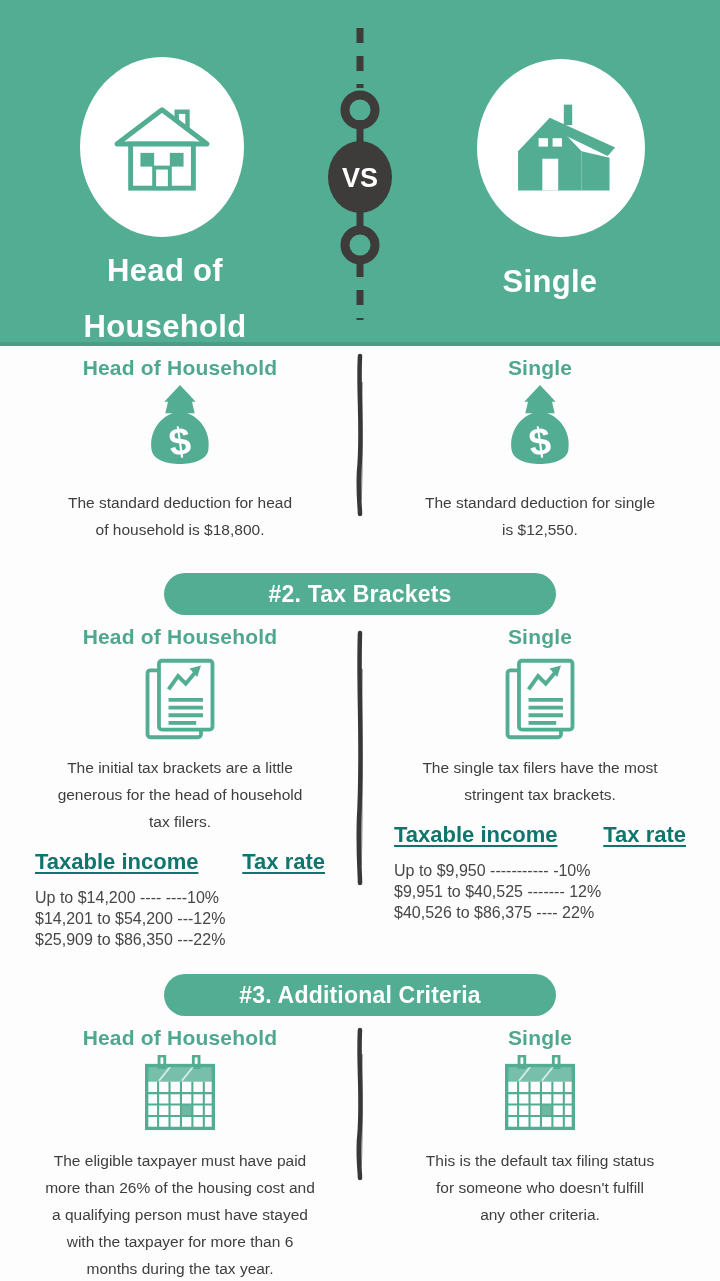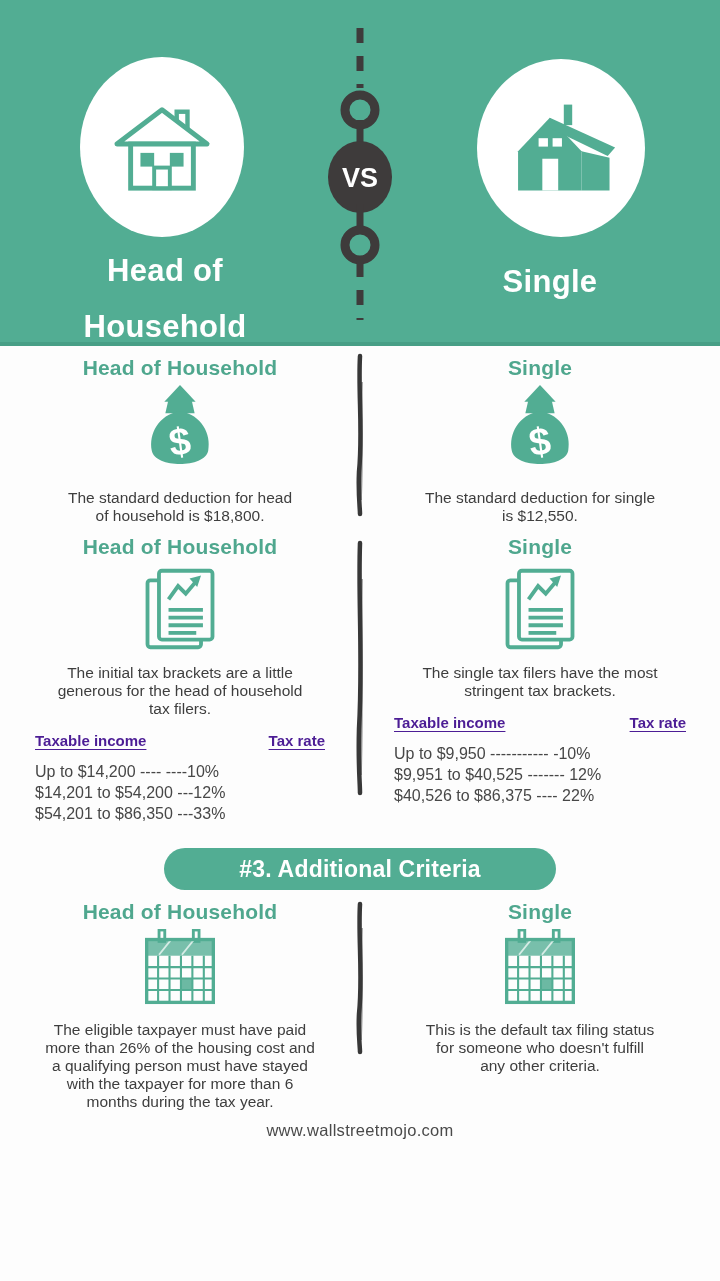--- a/index.html
+++ b/index.html
@@ -29,32 +29,32 @@
           border-radius:21px; display:flex; align-items:center; justify-content:center;
           color:#fff; font-size:23px; font-weight:bold; letter-spacing:0.2px; }
   .sec1 .pill { margin-top:20px; }
   .sec2 .pill { margin-top:30px; }
   .sec3 .pill { margin-top:24px; }
 
   .cols { position:relative; display:flex; padding-top:10px; }
   .col { width:50%; text-align:center; }
   .col-head { color:#4fa78e; font-size:21px; font-weight:bold; letter-spacing:0.2px; }
   .col-icon { margin-top:5px; }
-  .body-text { margin-top:6px; font-size:15.5px; line-height:18px;
+  .body-text { margin-top:6px; font-size:15.5px; line-height:27px;
                color:#3e3e3e; white-space:pre-line; }
 
   .divider { position:absolute; left:calc(50% - 6px); width:12px; }
   .d1 { top:6px; }  .d2 { top:14px; }  .d3 { top:10px; }
 
   
   .bracket-table { margin:14px auto 0; text-align:left; }
   .bt-left  { width:290px; }
   .bt-right { width:292px; }
-  .bt-head { display:flex; justify-content:space-between; font-size:15px;
-             font-weight:bold; color:#4c1d95; }
+  .bt-head { display:flex; justify-content:space-between; font-size:22px;
+             font-weight:bold; color:#0f766e; }
   .bt-head span { text-decoration:underline; text-underline-offset:3px; }
   .bt-rows { margin-top:12px; font-size:16px; line-height:21px; color:#474747; }
 
   
   .footer { margin-top:10px; text-align:center; font-size:16.5px;
             color:#4a4a4a; letter-spacing:0.3px; }
 </style>
 </head>
 <body>
 
@@ -135,20 +135,21 @@
             <text x="35" y="67" text-anchor="middle" font-size="37" font-weight="bold" fill="#ffffff" transform="rotate(-8 35 55)">$</text>
           </svg>
         </div>
         <p class="body-text">The standard deduction for single
 is $12,550.</p>
       </div>
     </div>
   </section>
 
   <section class="sec2">
+    <div class="pill">#2. Tax Brackets</div>
 
     <div class="cols">
       <svg class="divider d2" height="258" viewBox="0 0 12 258">
         <path d="M6 4 C4 60 9 120 5 190 C4 225 6 244 6 254" stroke="#383838" stroke-width="4.5" fill="none" stroke-linecap="round"></path>
         <path d="M8 40 C7 110 9 170 7 236" stroke="#383838" stroke-width="1.6" fill="none" opacity="0.55"></path>
       </svg>
 
       <div class="col">
         <h3 class="col-head">Head of Household</h3>
         <div class="col-icon">
@@ -168,21 +169,21 @@
 tax filers.</p>
 
         <div class="bracket-table bt-left">
           <div class="bt-head">
             <span>Taxable income</span>
             <span>Tax rate</span>
           </div>
           <div class="bt-rows">
             <div>Up to $14,200 ---- ----10%</div>
             <div>$14,201 to $54,200 ---12%</div>
-            <div>$54,201 to $86,350 ---33%</div>
+            <div>$25,909 to $86,350 ---22%</div>
           </div>
         </div>
       </div>
 
       <div class="col">
         <h3 class="col-head">Single</h3>
         <div class="col-icon">
           <svg width="86" height="90" viewBox="0 0 90 92">
             <rect x="11" y="16" width="56" height="70" rx="3" fill="#fdfdfd" stroke="#52ad93" stroke-width="4"></rect>
             <rect x="23" y="6" width="56" height="72" rx="3" fill="#fdfdfd" stroke="#52ad93" stroke-width="4"></rect>

